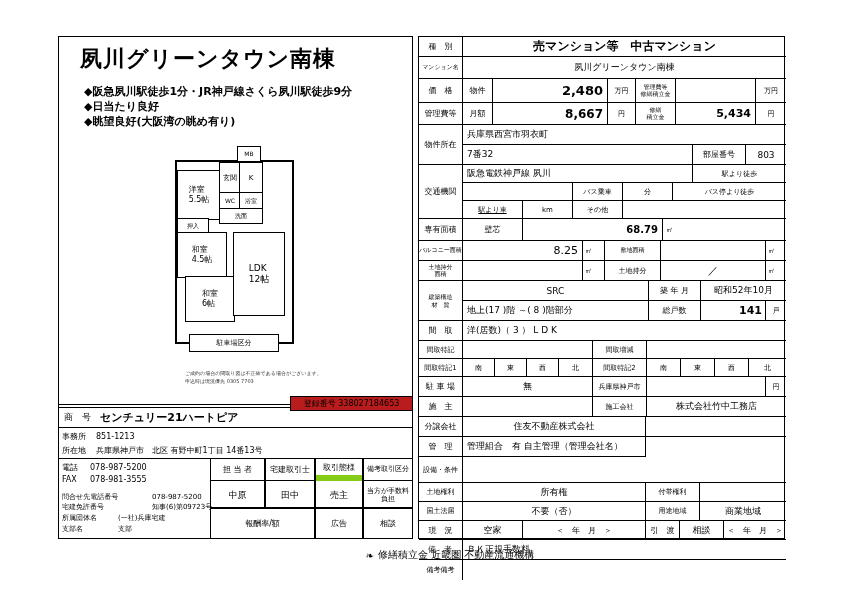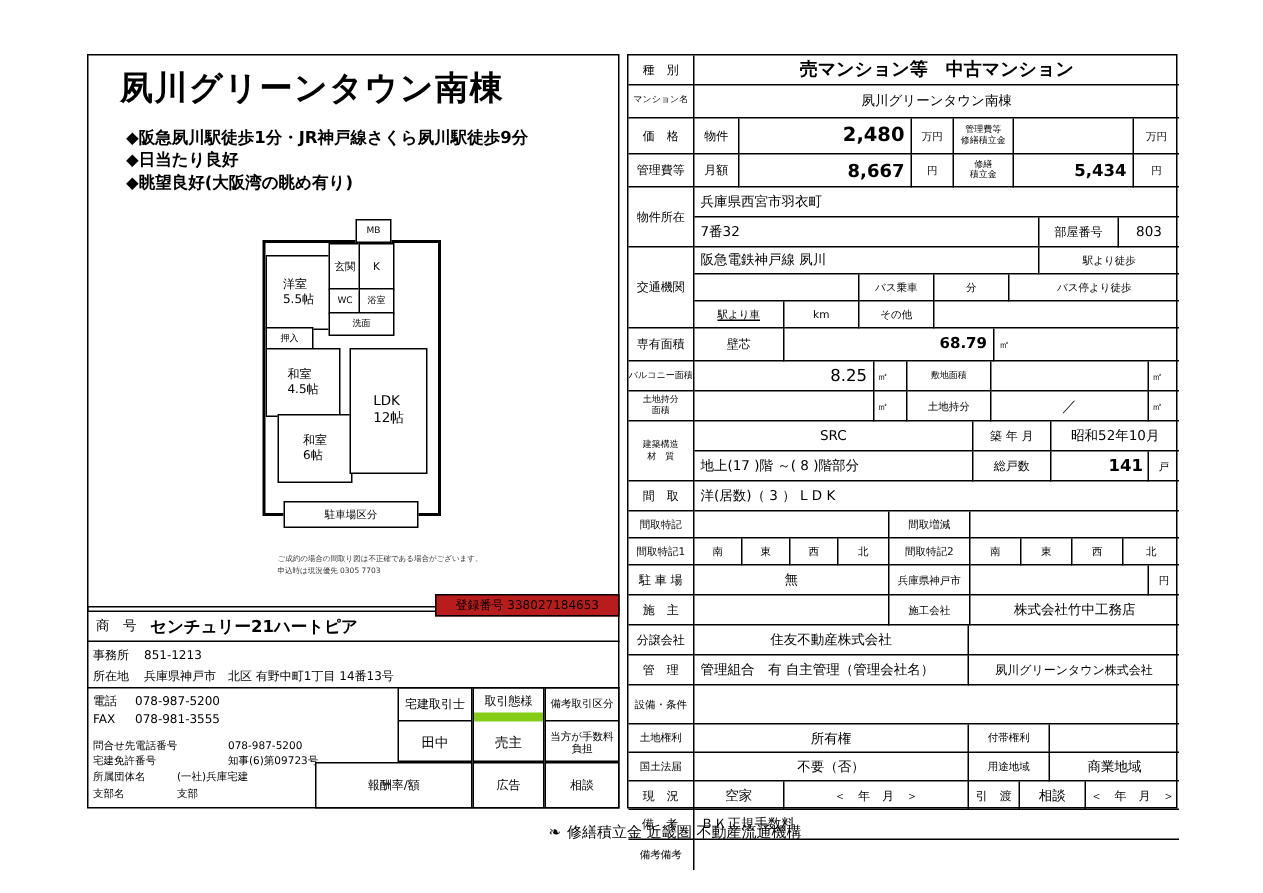--- a/index.html
+++ b/index.html
@@ -111,20 +111,24 @@
 
   <div class="abs lft t7" style="left:62px;top:492px;width:110px;height:10px;">問合せ先電話番号</div>
   <div class="abs lft t7" style="left:152px;top:492px;width:90px;height:10px;">078-987-5200</div>
   <div class="abs lft t7" style="left:62px;top:502px;width:110px;height:10px;">宅建免許番号</div>
   <div class="abs lft t7" style="left:152px;top:502px;width:110px;height:10px;">知事(6)第09723号</div>
   <div class="abs lft t7" style="left:62px;top:513px;width:70px;height:10px;">所属団体名</div>
   <div class="abs lft t7" style="left:118px;top:513px;width:90px;height:10px;">(一社)兵庫宅建</div>
   <div class="abs lft t7" style="left:62px;top:524px;width:50px;height:10px;">支部名</div>
   <div class="abs lft t7" style="left:118px;top:524px;width:70px;height:10px;">支部</div>
 
+  <div class="abs bx" style="left:210px;top:458px;width:55px;height:50px;">
+    <div class="abs ctr t8" style="left:0;top:0;width:100%;height:22px;border-bottom:1px solid #000;">担 当 者</div>
+    <div class="abs ctr t9" style="left:0;top:22px;width:100%;height:28px;">中原</div>
+  </div>
   <div class="abs bx" style="left:265px;top:458px;width:50px;height:50px;">
     <div class="abs ctr t8" style="left:0;top:0;width:100%;height:22px;border-bottom:1px solid #000;">宅建取引士</div>
     <div class="abs ctr t9" style="left:0;top:22px;width:100%;height:28px;">田中</div>
   </div>
   <div class="abs bx" style="left:315px;top:458px;width:48px;height:50px;">
     <div class="abs ctr t8" style="left:0;top:0;width:100%;height:22px;border-bottom:6px solid #84cc16;">取引態様</div>
     <div class="abs ctr t9" style="left:0;top:22px;width:100%;height:28px;">売主</div>
   </div>
   <div class="abs bx" style="left:363px;top:458px;width:50px;height:50px;">
     <div class="abs ctr t7" style="left:0;top:0;width:100%;height:22px;border-bottom:1px solid #000;line-height:1.1;">備考取引区分</div>
@@ -250,21 +254,20 @@
     <div class="cell" style="left:44px;top:360px;width:130px;height:20px;"></div>
     <div class="cell lbl" style="left:174px;top:360px;width:54px;height:20px;font-size:7px;">施工会社</div>
     <div class="cell ctr t9" style="left:228px;top:360px;width:139px;height:20px;border-right:0;">株式会社竹中工務店</div>
 
     <div class="cell lbl" style="left:0;top:380px;width:44px;height:20px;">分譲会社</div>
     <div class="cell ctr t9" style="left:44px;top:380px;width:183px;height:20px;">住友不動産株式会社</div>
     <div class="cell" style="left:227px;top:380px;width:140px;height:20px;border-right:0;"></div>
 
     <div class="cell lbl" style="left:0;top:400px;width:44px;height:20px;">管　理</div>
     <div class="cell val t8" style="left:44px;top:400px;width:183px;height:20px;">管理組合　有  自主管理（管理会社名）</div>
-    <div class="cell ctr t8" style="left:227px;top:400px;width:140px;height:20px;border-right:0;">夙川グリーンタウン株式会社</div>
 
     <div class="cell lbl" style="left:0;top:420px;width:44px;height:26px;font-size:7px;">設備・条件</div>
     <div class="cell" style="left:44px;top:420px;width:323px;height:26px;border-right:0;"></div>
 
     <div class="cell lbl" style="left:0;top:446px;width:44px;height:19px;font-size:7px;">土地権利</div>
     <div class="cell ctr t9" style="left:44px;top:446px;width:183px;height:19px;">所有権</div>
     <div class="cell lbl" style="left:227px;top:446px;width:54px;height:19px;font-size:7px;">付帯権利</div>
     <div class="cell" style="left:281px;top:446px;width:86px;height:19px;border-right:0;"></div>
 
     <div class="cell lbl" style="left:0;top:465px;width:44px;height:19px;font-size:7px;">国土法届</div>

